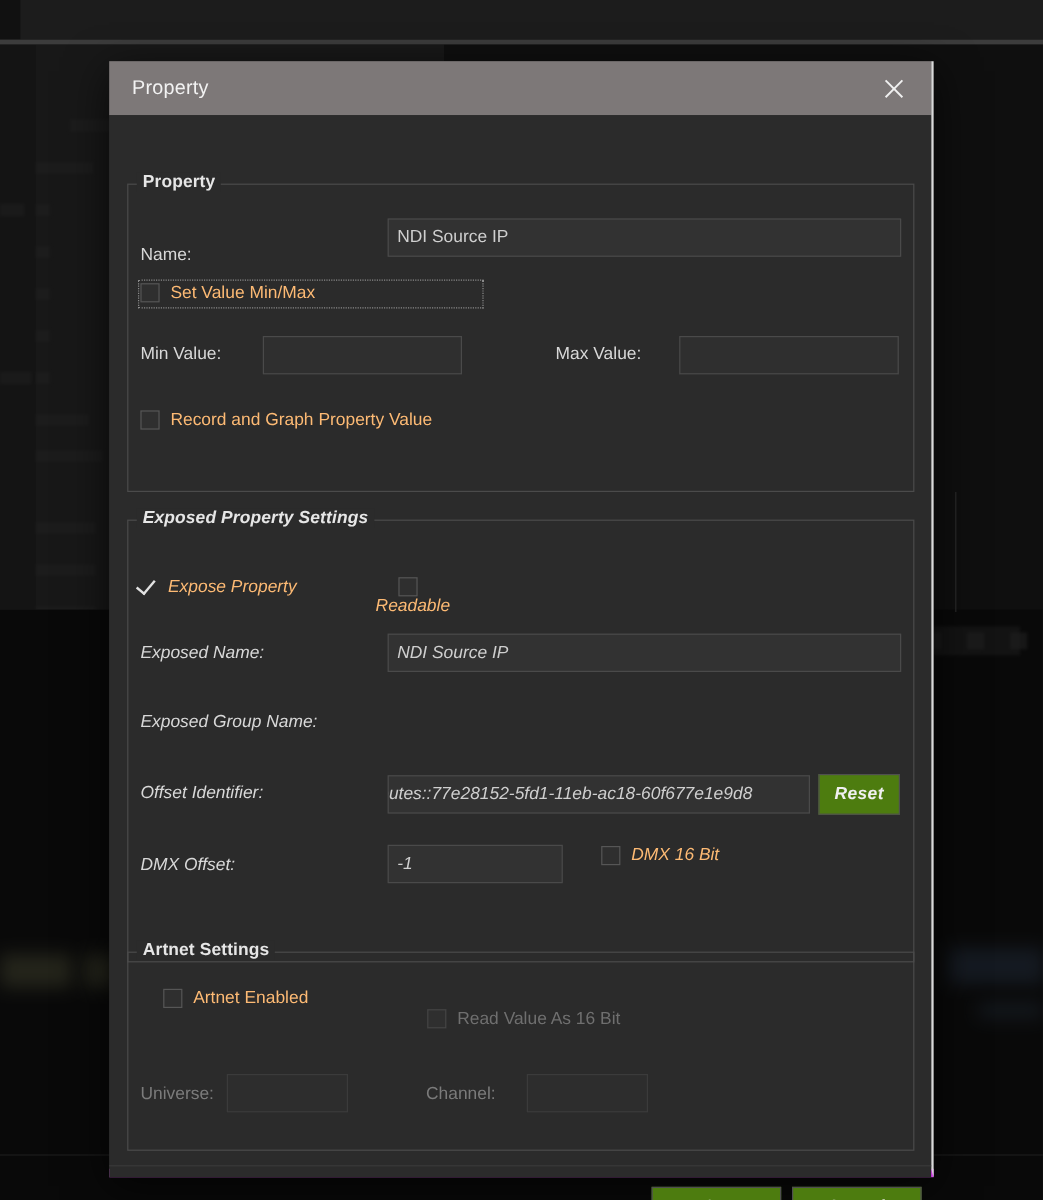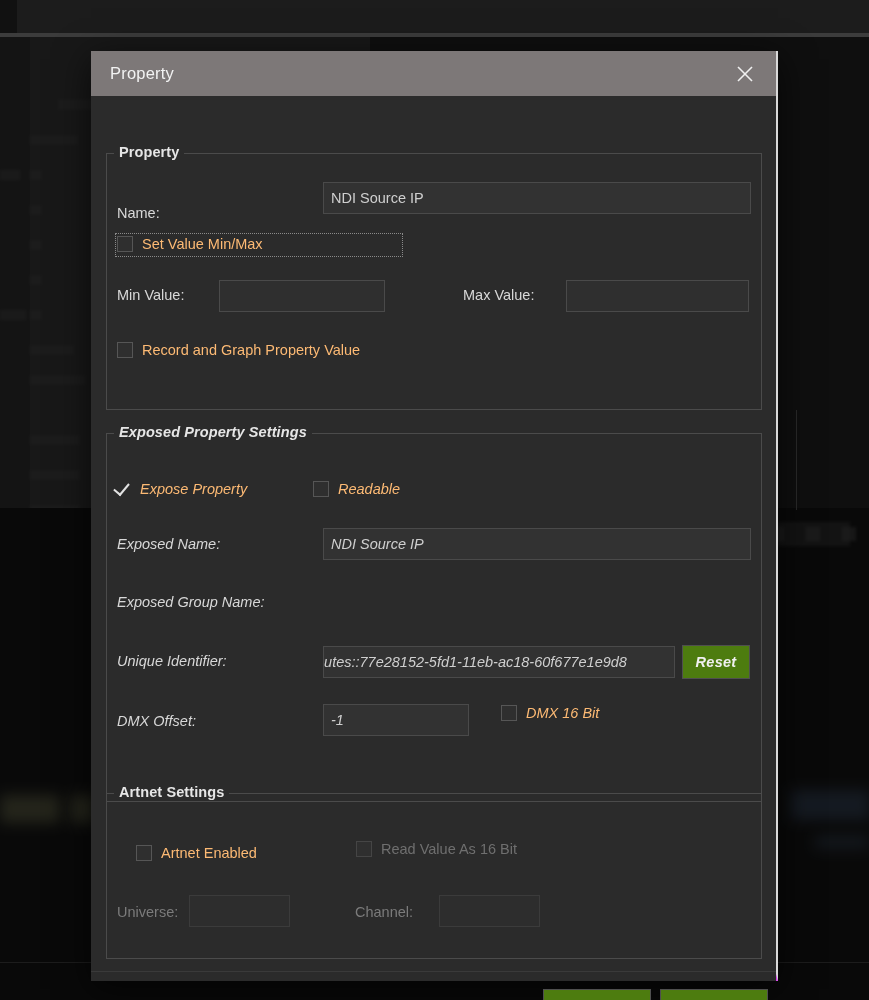--- a/index.html
+++ b/index.html
@@ -324,49 +324,49 @@
     </div>
 
     <div class="group" id="group-exposed">
       <span class="group-title">Exposed Property Settings</span>
 
       <div class="checkrow" style="left:8px; top:47px;">
         <span class="cbox checked"></span>
         <span class="clabel">Expose Property</span>
       </div>
 
-      <div class="checkrow" style="left:206px; top:47px;">
+      <div class="checkrow" style="left:206px; top:47px;flex-direction:column;">
         <span class="cbox"></span>
         <span class="clabel">Readable</span>
       </div>
 
       <span class="field-label" style="left:10px; top:102px;">Exposed Name:</span>
       <div class="textbox" style="left:216px; top:94px; width:428px; height:32px;">NDI Source IP</div>
 
       <span class="field-label" style="left:10px; top:160px;">Exposed Group Name:</span>
 
-      <span class="field-label" style="left:10px; top:219px;">Unique Identifier:</span>
+      <span class="field-label" style="left:10px; top:219px;">Offset Identifier:</span>
       <div class="textbox" style="left:216px; top:212px; width:352px; height:32px; padding-left:0;">
         <span style="margin-left:-8px;">outes::77e28152-5fd1-11eb-ac18-60f677e1e9d8</span>
       </div>
       <div class="btn" style="left:575px; top:211px; width:68px; height:34px;">Reset</div>
 
       <span class="field-label" style="left:10px; top:279px;text-align:right;">DMX Offset:</span>
       <div class="textbox" style="left:216px; top:270px; width:146px; height:32px;">-1</div>
 
       <div class="checkrow" style="left:394px; top:271px;">
         <span class="cbox"></span>
         <span class="clabel">DMX 16 Bit</span>
       </div>
     </div>
 
     <div class="group" id="group-artnet">
       <span class="group-title">Artnet Settings</span>
 
-      <div class="checkrow" style="left:10px; top:51px;padding-left:19px;">
+      <div class="checkrow" style="left:10px; top:30px;padding-left:19px;">
         <span class="cbox"></span>
         <span class="clabel">Artnet Enabled</span>
       </div>
 
       <div class="checkrow" style="left:249px; top:47px;">
         <span class="cbox dim"></span>
         <span class="clabel dim">Read Value As 16 Bit</span>
       </div>
 
       <span class="field-label dim" style="left:10px; top:110px;">Universe:</span>

